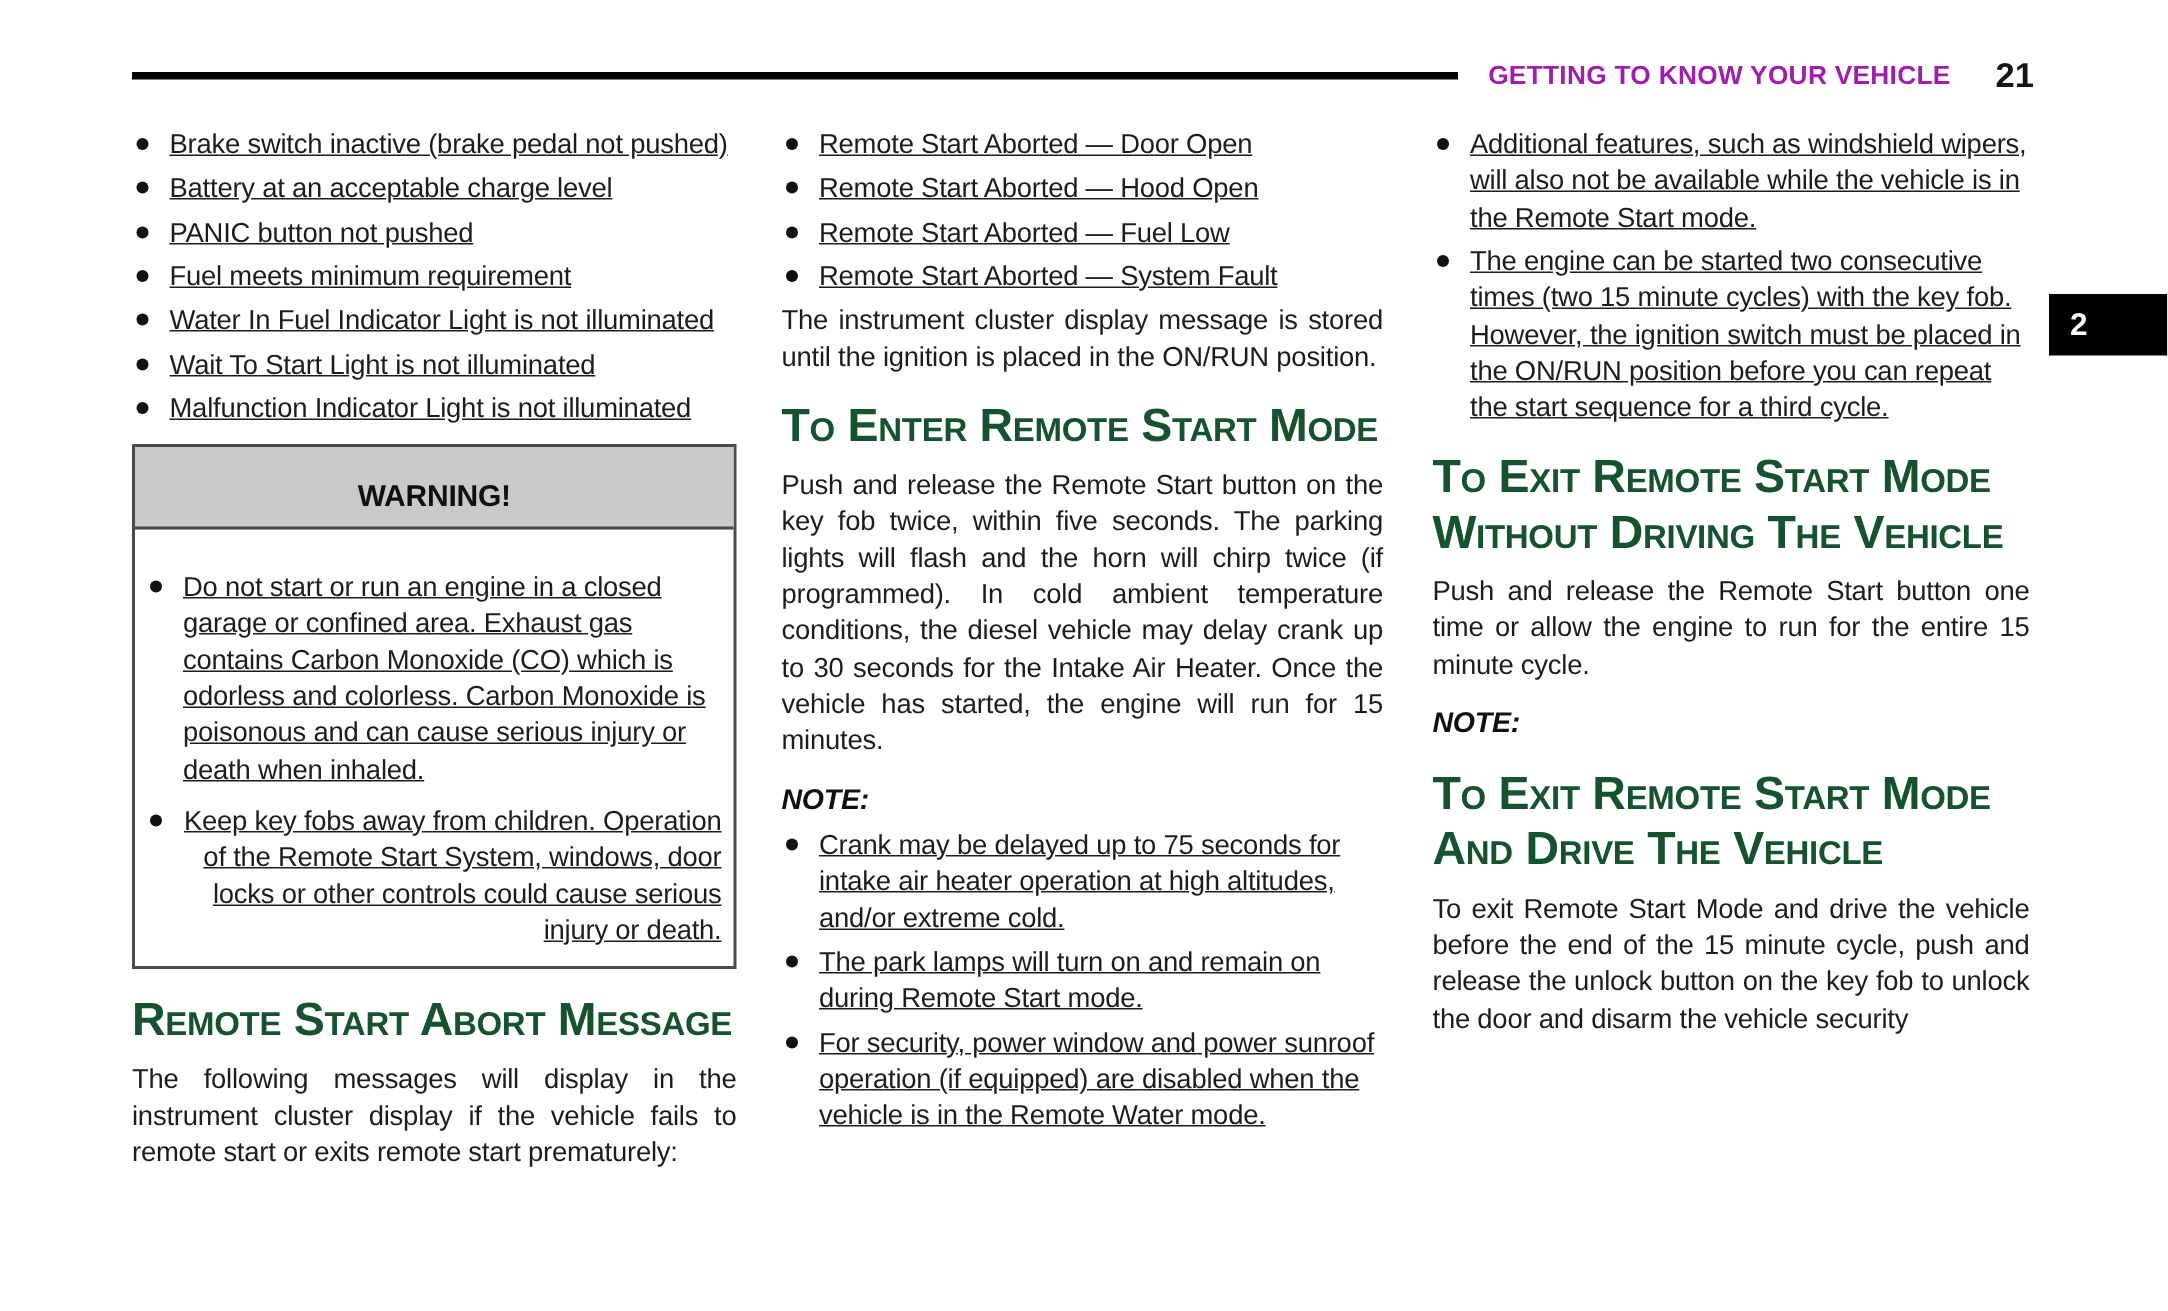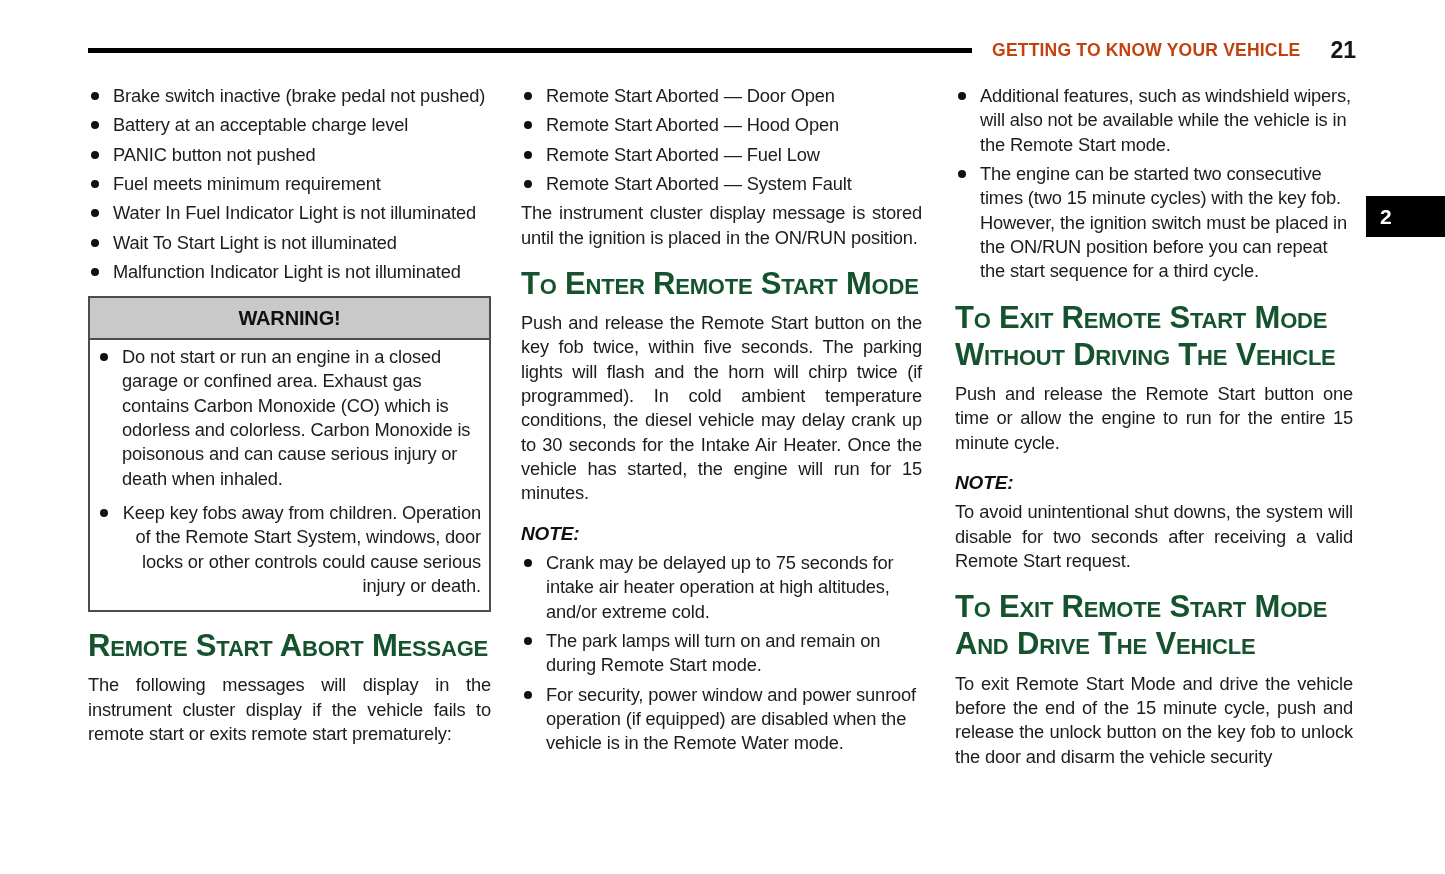--- a/index.html
+++ b/index.html
@@ -20,21 +20,21 @@
     top: 37px; left: 88px;
     width: 1268px; height: 26px;
     display: flex;
     align-items: center;
   }
   .header-rule { flex: 1; height: 5px; background: #000; }
   .header-title {
     margin-left: 20px;
     font-size: 17.5px;
     font-weight: bold;
-    color: #c2410c;
+    color: #a21caf;
     letter-spacing: 0.2px;
     white-space: nowrap;
   }
   .header-pagenum {
     margin-left: 30px;
     font-size: 23px;
     font-weight: bold;
     color: #151515;
   }
 
@@ -57,21 +57,21 @@
     position: absolute;
     top: 84px;
     font-size: 18.3px;
     line-height: 1.33;
     letter-spacing: -0.15px;
   }
   .col-1 { left: 88px;  width: 403px; }
   .col-2 { left: 521px; width: 401px; }
   .col-3 { left: 955px; width: 398px; }
 
-  ul.bullets { list-style: none; margin: 0; padding: 0; }
+  ul.bullets { list-style: none; margin: 0; padding: 0; text-decoration: underline; }
   ul.bullets > li {
     position: relative;
     padding-left: 25px;
     margin-bottom: 5px;
   }
   ul.bullets > li::before {
     content: "";
     position: absolute;
     left: 3px; top: 8px;
     width: 8px; height: 8px;
@@ -103,23 +103,23 @@
     border: 2px solid #4c4c4c;
     margin-top: 12px;
   }
   .warning-header {
     background: #c9c9c9;
     border-bottom: 2px solid #4c4c4c;
     text-align: center;
     font-weight: bold;
     font-size: 20px;
     color: #101010;
-    padding: 7px 0 6px 0;
+    padding: 20px 0 6px 0;
   }
-  .warning-body { padding: 5px 8px 12px 7px; }
+  .warning-body { padding: 26px 8px 12px 7px; }
   .warning-body ul.bullets > li { margin-bottom: 10px; }
   .warning-body ul.bullets > li:last-child { margin-bottom: 0; text-align: right; }
 
   .mid-gap { margin-top: 2px; }
 </style>
 </head>
 <body>
 
 <div class="page">
 
@@ -180,19 +180,18 @@
   <div class="col col-3">
     <ul class="bullets">
       <li>Additional features, such as windshield wipers, will also not be available while the vehicle is in the Remote Start mode.</li>
       <li>The engine can be started two consecutive times (two 15 minute cycles) with the key fob. However, the ignition switch must be placed in the ON/RUN position before you can repeat the start sequence for a third cycle.</li>
     </ul>
 
     <div class="section-heading">To Exit Remote Start Mode Without Driving The Vehicle</div>
     <p>Push and release the Remote Start button one time or allow the engine to run for the entire 15 minute cycle.</p>
 
     <div class="note-label">NOTE:</div>
-    <p>To avoid unintentional shut downs, the system will disable for two seconds after receiving a valid Remote Start request.</p>
 
     <div class="section-heading">To Exit Remote Start Mode And Drive The Vehicle</div>
     <p>To exit Remote Start Mode and drive the vehicle before the end of the 15 minute cycle, push and release the unlock button on the key fob to unlock the door and disarm the vehicle security</p>
   </div>
 
 </div>
 
 </body></html>

